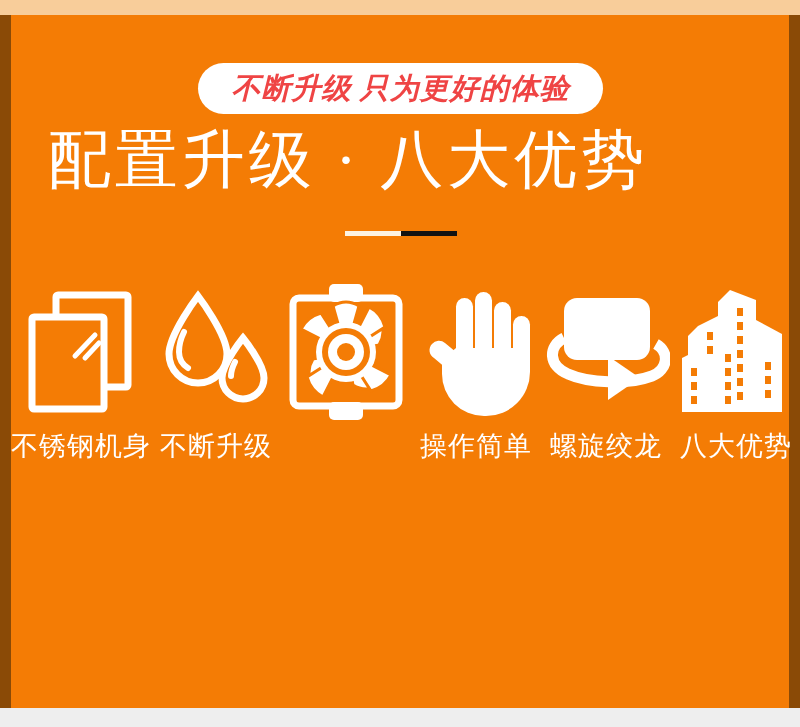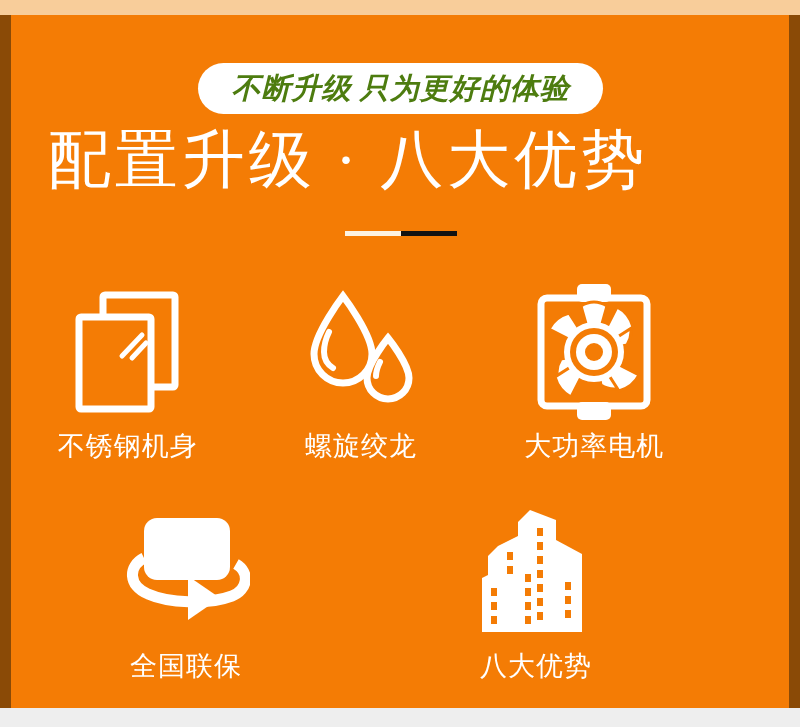--- a/index.html
+++ b/index.html
@@ -59,21 +59,21 @@
     display: flex;
     align-items: center;
     justify-content: center;
   }
   .pill-text {
     font-family: "Liberation Serif", "DejaVu Serif", serif;
     font-style: italic;
     font-weight: bold;
     font-size: 29px;
     letter-spacing: 1px;
-    color: #4d7c0f;
+    color: #ef4444;
     white-space: nowrap;
   }
 
   .headline {
     position: absolute;
     left: 0; top: 120px;
     width: 696px;
     text-align: center;
     font-family: "Liberation Serif", "DejaVu Serif", serif;
     font-size: 63px;
@@ -91,21 +91,21 @@
   }
   .divider .seg-light { flex: 1; background: #fdf3e2; }
   .divider .seg-dark  { flex: 1; background: #121212; }
 
   
   .grid {
     position: absolute;
     left: 11px; top: 282px;
     width: 700px;
     display: flex;
-    flex-direction: column;
+    flex-direction: row;
   }
   .grid-row {
     display: flex;
     height: 220px;
   }
   .cell {
     flex: 1;
     display: flex;
     flex-direction: column;
     align-items: center;
@@ -166,21 +166,21 @@
 
       <div class="cell">
         <div class="icon-box">
           <svg width="112" height="124" viewBox="0 0 112 124">
             <path d="M38 6 C38 6 9 44 9 64 a29 29 0 0 0 58 0 C67 44 38 6 38 6 Z" fill="none" stroke="#ffffff" stroke-width="7"></path>
             <path d="M24 42 C20 50 19 57 19 62 a19 19 0 0 0 9 16" fill="none" stroke="#ffffff" stroke-width="6" stroke-linecap="round"></path>
             <path d="M83 48 C83 48 62 74 62 88 a21 21 0 0 0 42 0 C104 74 83 48 83 48 Z" fill="none" stroke="#ffffff" stroke-width="7"></path>
             <path d="M75 72 C72 78 71 82 71 86" fill="none" stroke="#ffffff" stroke-width="6" stroke-linecap="round"></path>
           </svg>
         </div>
-        <div class="cell-label">螺旋绞龙</div>
+        <div class="cell-label">不断升级</div>
       </div>
 
 
       <div class="cell">
         <div class="icon-box">
           <svg width="122" height="140" viewBox="0 0 122 140">
             <rect x="44" y="2" width="34" height="18" rx="5" fill="#ffffff"></rect>
             <rect x="44" y="120" width="34" height="18" rx="5" fill="#ffffff"></rect>
             <rect x="8" y="16" width="106" height="108" rx="6" fill="none" stroke="#ffffff" stroke-width="7"></rect>
             <g fill="#ffffff" stroke="#f47c05" stroke-width="3">
@@ -194,38 +194,52 @@
                 <path d="M61 70 L38 115 q-12 -6 -16 -20 Z"></path>
                 <path d="M61 70 L16 47 q6 -12 20 -16 Z"></path>
               </g>
             </g>
             <circle cx="61" cy="70" r="30" fill="#ffffff"></circle>
             <circle cx="61" cy="70" r="24" fill="#f47c05"></circle>
             <circle cx="61" cy="70" r="18" fill="#ffffff"></circle>
             <circle cx="61" cy="70" r="9" fill="#f47c05"></circle>
           </svg>
         </div>
-        <div class="cell-label">大功率电机</div>
       </div>
 
     </div>
 
     <div class="grid-row">
 
 
+      <div class="cell">
+        <div class="icon-box">
+          <svg width="112" height="128" viewBox="0 0 112 128">
+            <g fill="#ffffff">
+              <rect x="36" y="10" width="17" height="70" rx="8.5"></rect>
+              <rect x="55" y="4" width="17" height="76" rx="8.5"></rect>
+              <rect x="74" y="14" width="17" height="66" rx="8.5"></rect>
+              <rect x="93" y="28" width="17" height="56" rx="8.5"></rect>
+              <path d="M12 56 a9 9 0 0 1 13 -1 L48 74 L40 92 L14 70 a9 9 0 0 1 -2 -14 Z"></path>
+              <path d="M36 60 h74 v24 a44 44 0 0 1 -44 44 h-2 a42 42 0 0 1 -42 -42 v-14 Z"></path>
+            </g>
+          </svg>
+        </div>
+        <div class="cell-label">操作简单</div>
+      </div>
 
       <div class="cell">
         <div class="icon-box">
           <svg width="128" height="124" viewBox="0 0 128 124">
             <path d="M22 48 C6 56 6 76 26 84 C46 93 86 95 110 86 C126 80 128 62 114 54" fill="none" stroke="#ffffff" stroke-width="11" stroke-linecap="butt"></path>
             <path d="M66 66 L98 88 L66 110 Z" fill="#ffffff"></path>
             <rect x="22" y="8" width="86" height="62" rx="13" fill="#ffffff"></rect>
           </svg>
         </div>
-        <div class="cell-label">全国联保</div>
+        <div class="cell-label">螺旋绞龙</div>
       </div>
 
       <div class="cell">
         <div class="icon-box">
           <svg width="124" height="132" viewBox="0 0 124 132">
             <g fill="#ffffff">
               <path d="M56 4 L82 14 L82 126 L56 126 Z"></path>
               <path d="M56 4 L44 16 L44 126 L56 126 Z"></path>
               <path d="M82 34 L108 48 L108 126 L82 126 Z"></path>
               <path d="M24 40 L44 30 L44 126 L24 126 Z"></path>

